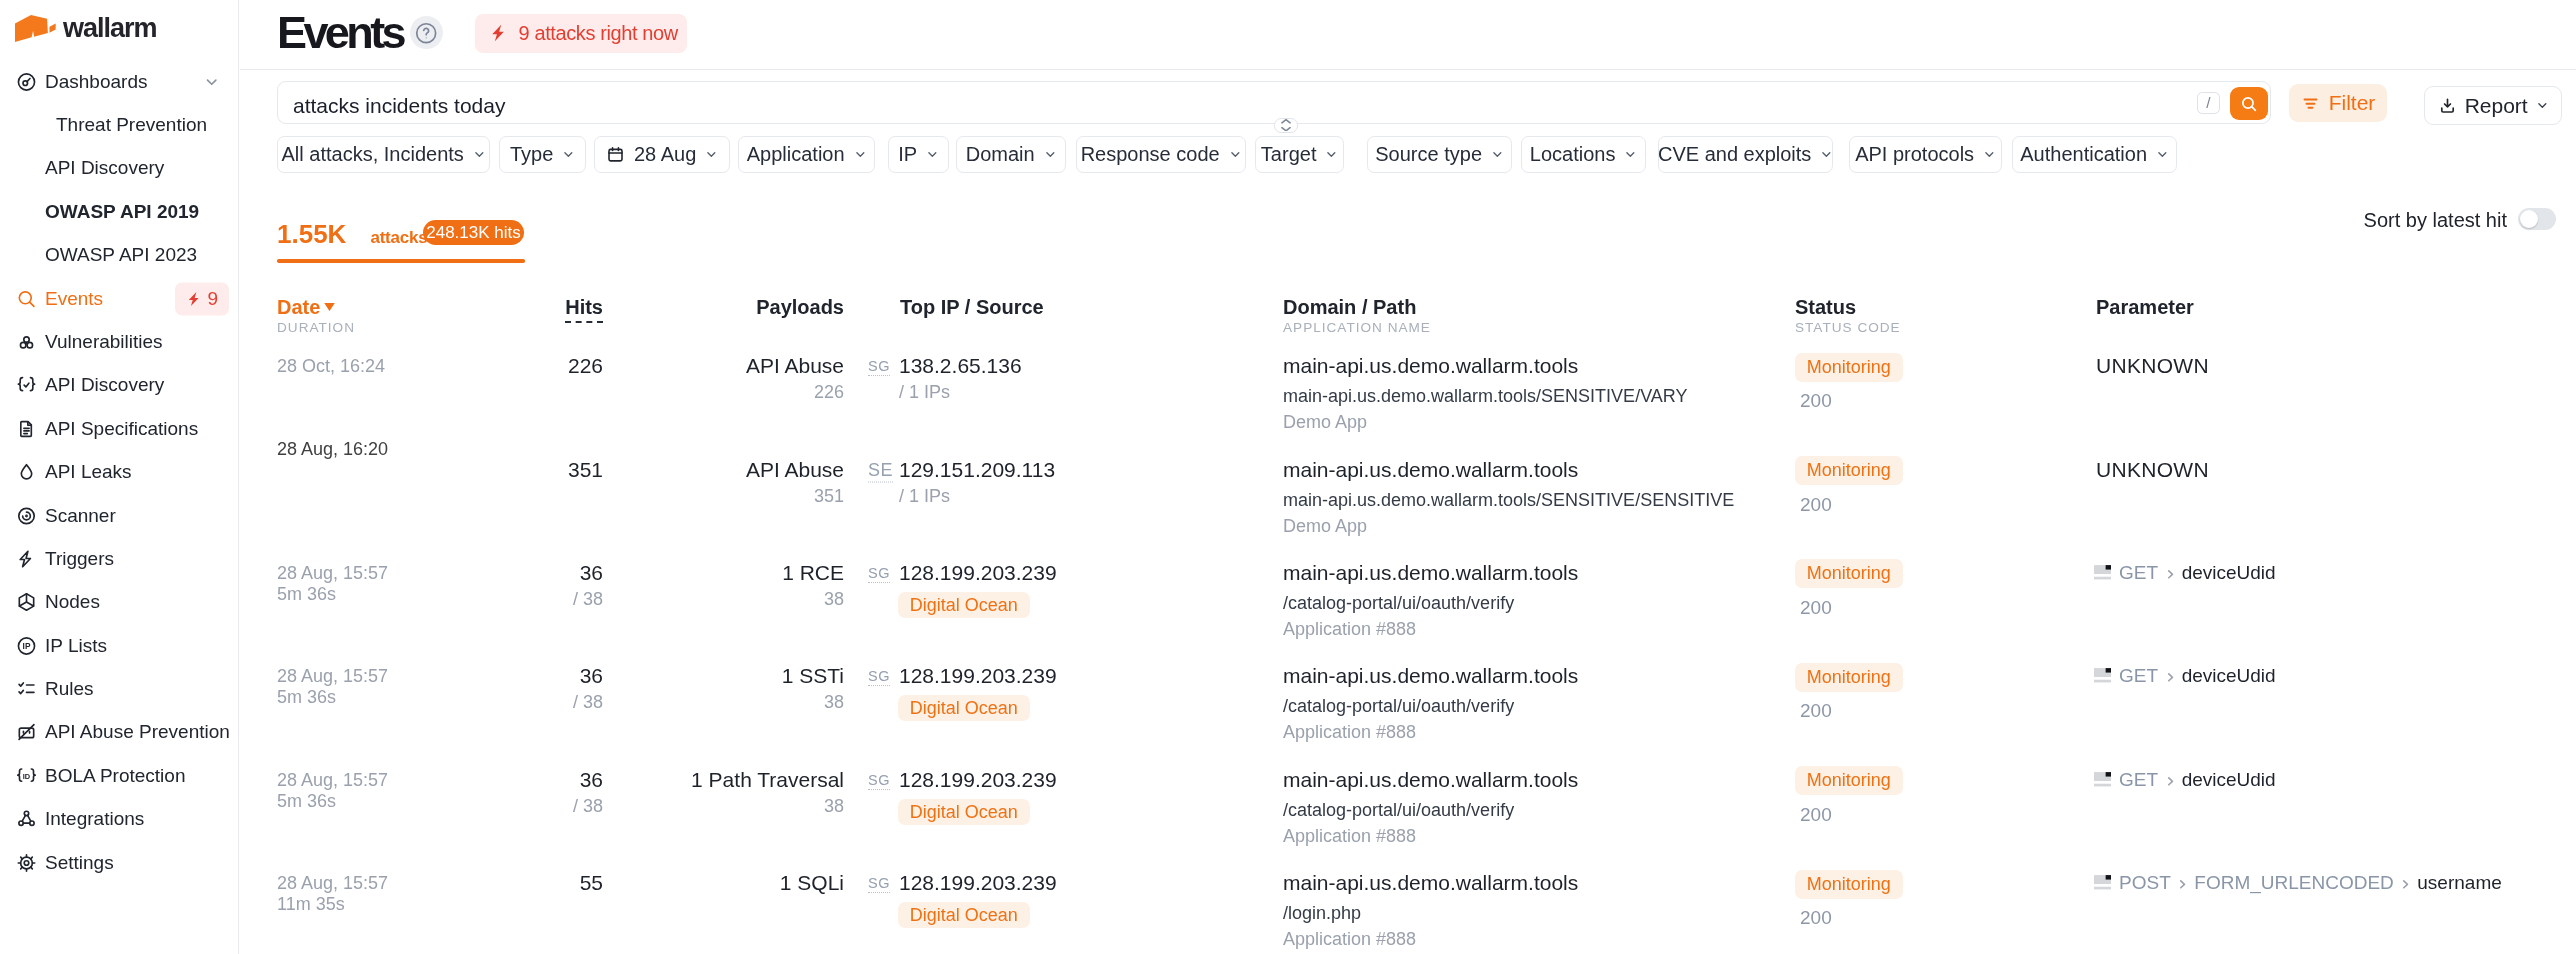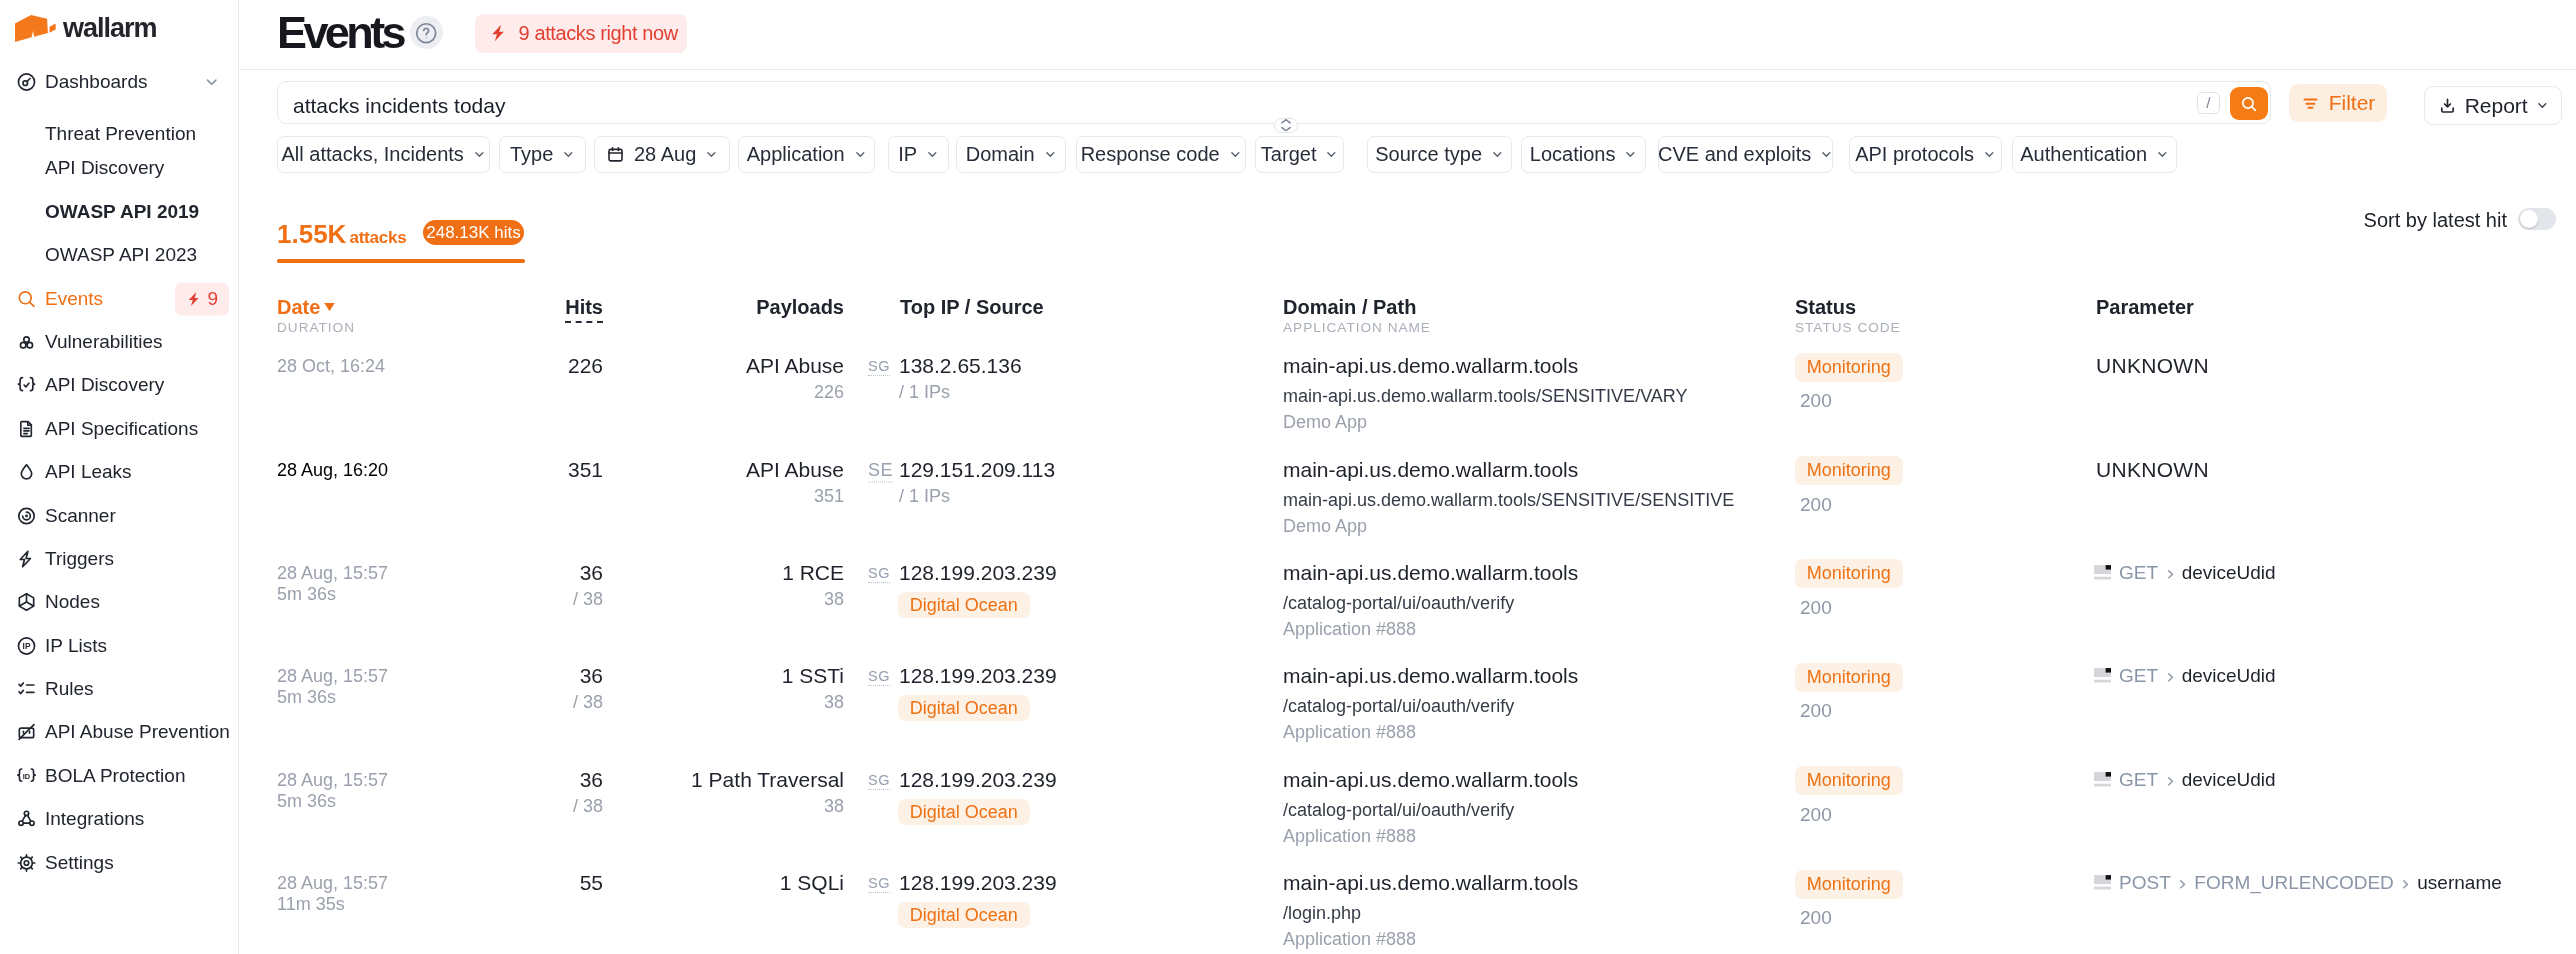--- a/index.html
+++ b/index.html
@@ -35,21 +35,21 @@
             <path d="M12.5 11.5 L16 8"></path>
           </svg>
         </div>
 <div class="ntx" style="">Dashboards</div>
 <div class="abs" style="left:204px; top:50%; transform:translateY(-50%);">
           <svg width="15.4" height="15.4" viewBox="0 0 24 24" fill="none" stroke="#8b93a3" stroke-width="2.6" stroke-linecap="round" stroke-linejoin="round">
             <path d="M5.5 9l6.5 6.5L18.5 9"></path>
           </svg>
         </div>
 </div>
-<div class="nit" style="top:112px;">
+<div class="nit" style="top:103px;margin-left:11px;">
 <div class="ntx" style="">Threat Prevention</div>
 </div>
 <div class="nit" style="top:146px;">
 <div class="ntx" style="">API Discovery</div>
 </div>
 <div class="nit" style="top:190px;font-weight:bold;">
 <div class="ntx" style="">OWASP API 2019</div>
 </div>
 <div class="nit" style="top:233px;">
 <div class="ntx" style="">OWASP API 2023</div>
@@ -331,21 +331,21 @@
         <svg width="12.7" height="12.7" viewBox="0 0 24 24" fill="none" stroke="#555e6b" stroke-width="2.6" stroke-linecap="round" stroke-linejoin="round">
           <path d="M5.5 9l6.5 6.5L18.5 9"></path>
         </svg>
       </div>
       <div class="pillb" style="left:2012px; top:136px; width:165px; height:37px;">
         <span>Authentication</span>
         <svg width="12.7" height="12.7" viewBox="0 0 24 24" fill="none" stroke="#555e6b" stroke-width="2.6" stroke-linecap="round" stroke-linejoin="round">
           <path d="M5.5 9l6.5 6.5L18.5 9"></path>
         </svg>
       </div>
-<div class="abs" style="left:277px; top:219px; display:flex; align-items:baseline; gap:3px;">
+<div class="abs" style="left:277px; top:219px; display:flex; align-items:baseline; gap:24px;">
         <span style="font-size:26px; font-weight:bold; color:#f06f14;">1.55K</span>
         <span style="font-size:17px; font-weight:bold; color:#f06f14; letter-spacing:-0.2px;">attacks</span>
       </div>
       <div class="abs" style="left:423px; top:220px; width:101px; height:25px; background:#f06f14; border-radius:12.7px; display:flex; align-items:center; justify-content:center; font-size:17px; color:#fff;">248.13K hits</div>
       <div class="abs" style="left:277px; top:259px; width:248px; height:3.6px; background:#f06f14; border-radius:1.8px;"></div>
       <div class="abs" style="right:69px; top:209px; font-size:20px; color:#20242c;">Sort by latest hit</div>
       <div class="abs" style="left:2518px; top:208px; width:38px; height:22px; background:#e2e6ea; border-radius:11px;">
         <div class="abs" style="left:1.8px; top:1.8px; width:18px; height:18px; background:#fff; border-radius:50%; box-shadow:0 0.9px 1.8px rgba(0,0,0,0.2);"></div>
       </div>
 <div class="hcell" style="left:277px; top:296px; color:#f06f14;">Date</div>
@@ -367,21 +367,21 @@
       <div class="cell" style="right:1732px; top:392px; font-size:18px; color:#9aa1ac; transform:translateY(-50%);">226</div>
       <div class="cell" style="left:868px; top:367px; font-size:14.5px; color:#96a0af; letter-spacing:0.5px; border-bottom:1.4px dotted #b7bfca; padding-bottom:0.9px; transform:translateY(-50%);">SG</div>
       <div class="cell" style="left:899px; top:366px; font-size:21px; color:#1e222a; transform:translateY(-50%);">138.2.65.136</div>
       <div class="cell" style="left:899px; top:392px; font-size:18px; color:#9aa1ac; transform:translateY(-50%);">/ 1 IPs</div>
       <div class="cell" style="left:1283px; top:366px; font-size:21px; color:#1e222a; transform:translateY(-50%);">main-api.us.demo.wallarm.tools</div>
       <div class="cell" style="left:1283px; top:396px; font-size:18px; color:#343b46; transform:translateY(-50%);">main-api.us.demo.wallarm.tools/SENSITIVE/VARY</div>
       <div class="cell" style="left:1283px; top:422px; font-size:18px; color:#9aa1ac; transform:translateY(-50%);">Demo App</div>
       <div class="opill" style="left:1795px; top:353px; height:29px; padding:0 11.8px; font-size:18px;">Monitoring</div>
       <div class="cell" style="left:1800px; top:401px; font-size:19px; color:#8e97a6; transform:translateY(-50%);">200</div>
       <div class="cell" style="left:2096px; top:366px; font-size:21px; color:#1e222a; letter-spacing:0.3px; transform:translateY(-50%);">UNKNOWN</div>
-      <div class="cell" style="left:277px; top:470px; font-size:18px; color:#000000; transform:translateY(-50%);">28 Aug, 16:20</div>
+      <div class="cell" style="left:277px; top:449px; font-size:18px; color:#404040; transform:translateY(-50%);">28 Aug, 16:20</div>
       <div class="cell" style="right:1973px; top:470px; font-size:21px; color:#1e222a; transform:translateY(-50%);">351</div>
       <div class="cell" style="right:1732px; top:470px; font-size:21px; color:#1e222a; transform:translateY(-50%);">API Abuse</div>
       <div class="cell" style="right:1732px; top:496px; font-size:18px; color:#9aa1ac; transform:translateY(-50%);">351</div>
       <div class="cell" style="left:868px; top:471px; font-size:18px; color:#96a0af; letter-spacing:0.5px; border-bottom:1.4px dotted #b7bfca; padding-bottom:0.9px; transform:translateY(-50%);">SE</div>
       <div class="cell" style="left:899px; top:470px; font-size:21px; color:#1e222a; transform:translateY(-50%);">129.151.209.113</div>
       <div class="cell" style="left:899px; top:496px; font-size:18px; color:#9aa1ac; transform:translateY(-50%);">/ 1 IPs</div>
       <div class="cell" style="left:1283px; top:470px; font-size:21px; color:#1e222a; transform:translateY(-50%);">main-api.us.demo.wallarm.tools</div>
       <div class="cell" style="left:1283px; top:500px; font-size:18px; color:#343b46; transform:translateY(-50%);">main-api.us.demo.wallarm.tools/SENSITIVE/SENSITIVE</div>
       <div class="cell" style="left:1283px; top:526px; font-size:18px; color:#9aa1ac; transform:translateY(-50%);">Demo App</div>
       <div class="opill" style="left:1795px; top:456px; height:29px; padding:0 11.8px; font-size:18px;">Monitoring</div>

